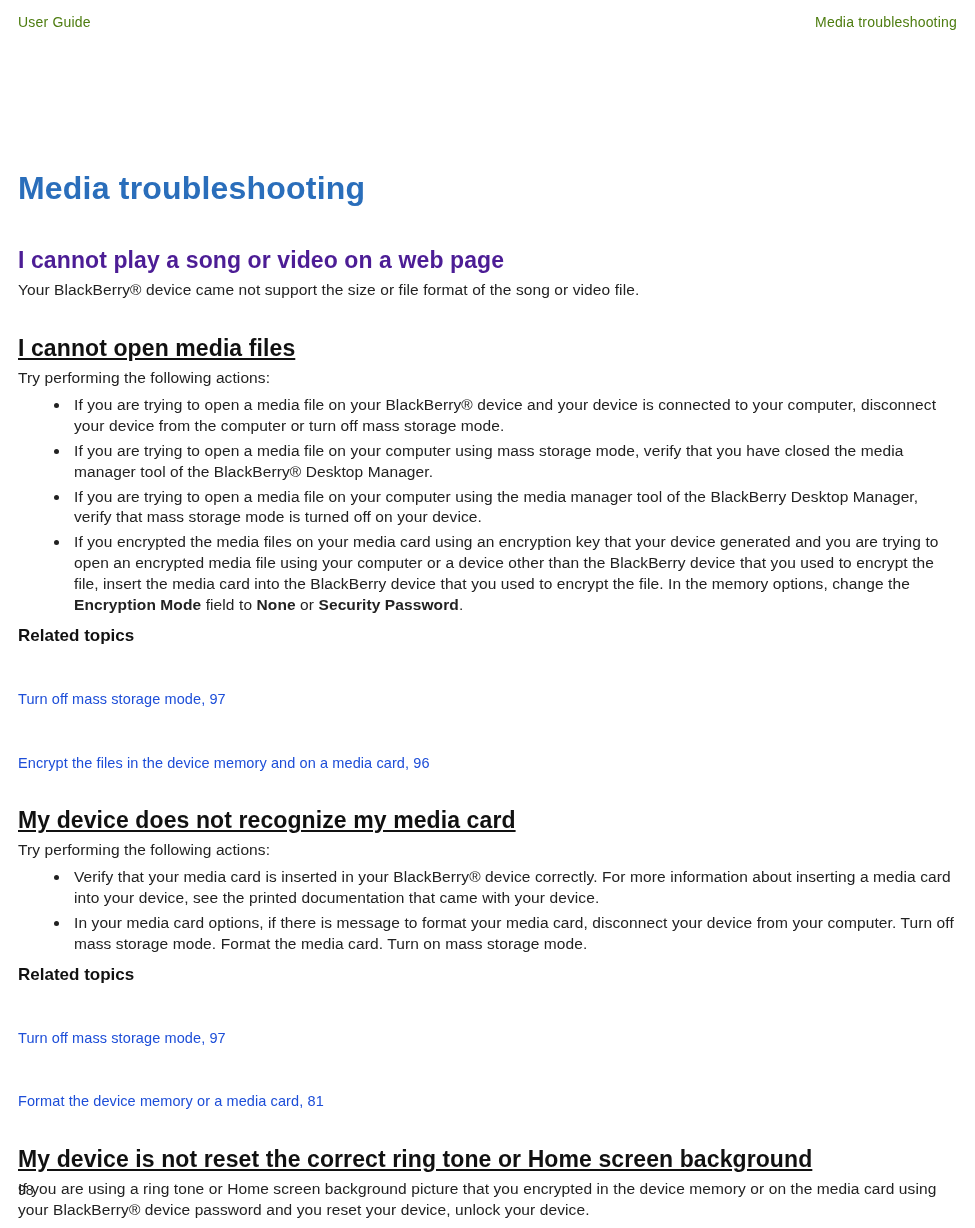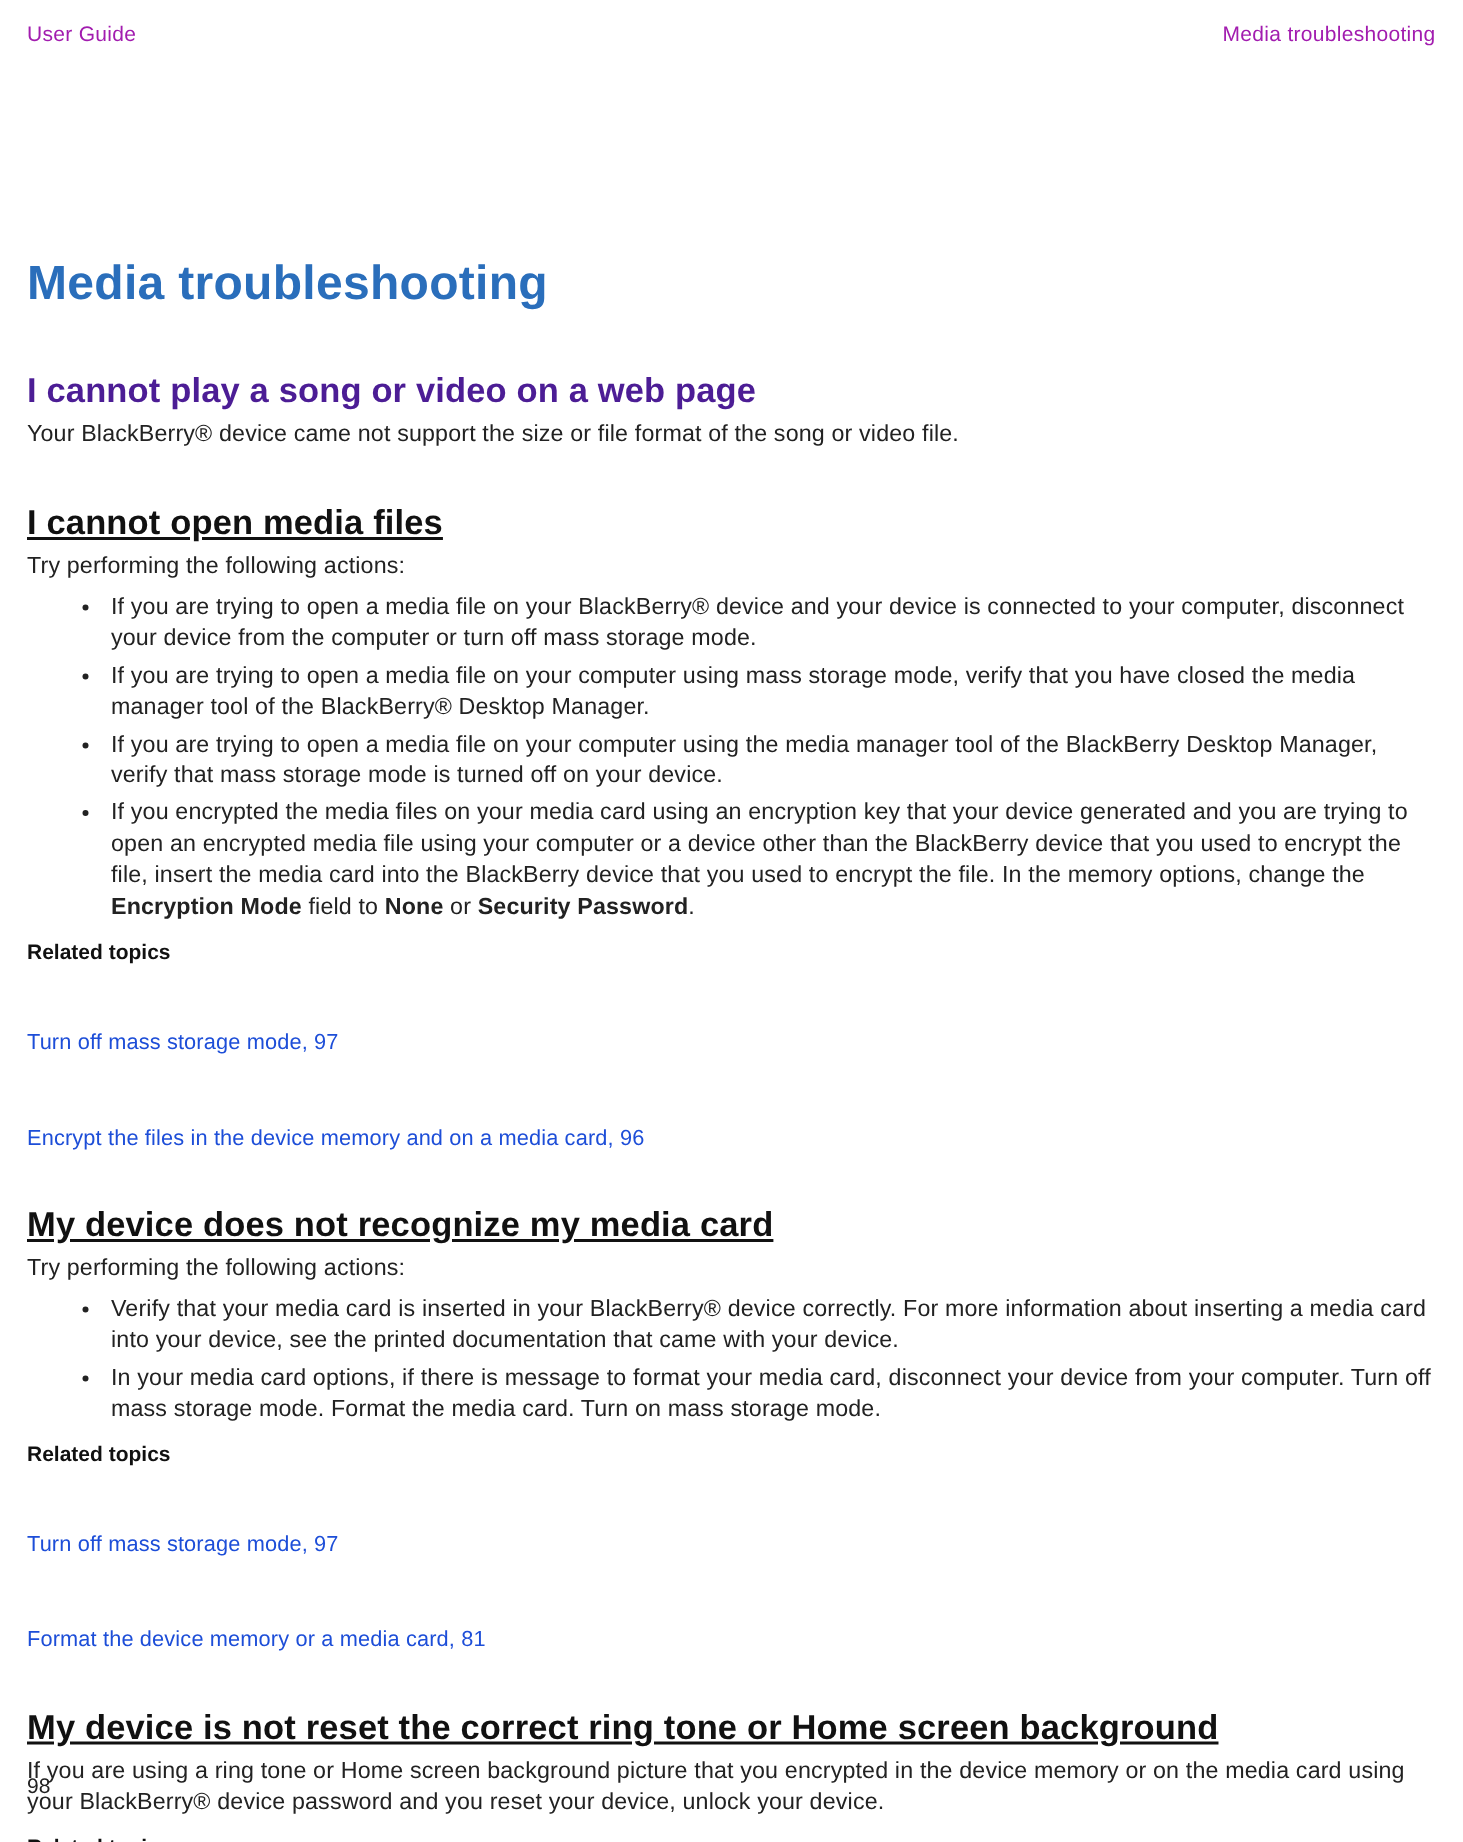--- a/index.html
+++ b/index.html
@@ -16,21 +16,21 @@
   .page {
     padding: 14px 18px 18px 18px;
     box-sizing: border-box;
     height: 100%;
     position: relative;
   }
   .header-row {
     display: flex;
     justify-content: space-between;
     font-size: 14px;
-    color: #a21caf;
+    color: #4d7c0f;
     letter-spacing: 0.2px;
   }
   .main-title {
     color: #2a6ebb;
     font-size: 32px;
     font-weight: 600;
     margin-top: 140px;
     letter-spacing: 0.2px;
   }
   h2.section {
@@ -60,21 +60,21 @@
     padding-left: 52px;
     margin: 6px 0 4px 0;
   }
   ul.bullets li {
     margin-bottom: 4px;
     padding-left: 4px;
   }
   .bold { font-weight: 700; }
   .related-label {
     font-weight: 700;
-    font-size: 14px;
+    font-size: 17px;
     margin-top: 10px;
     color: #111;
   }
   .link {
     color: #1d4ed8;
     font-size: 14.5px;
     line-height: 1.35;
     letter-spacing: 0.1px;
     margin-top: 44px;
   }

